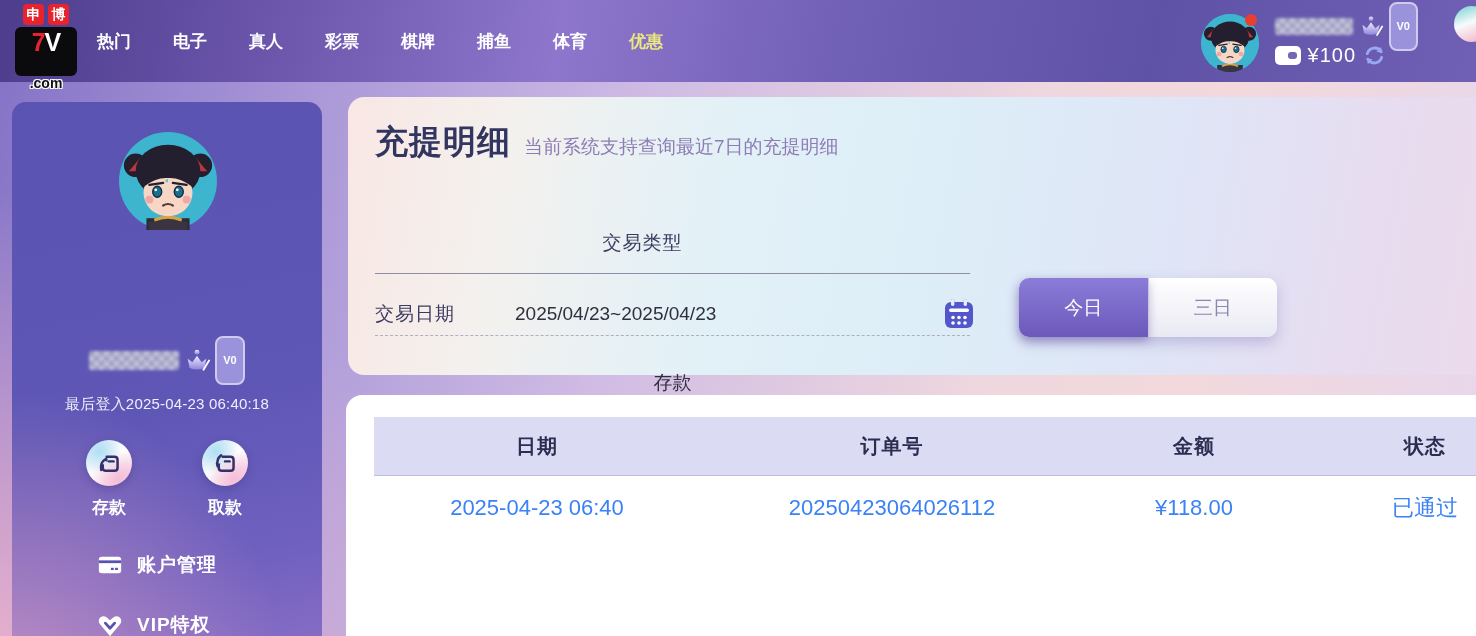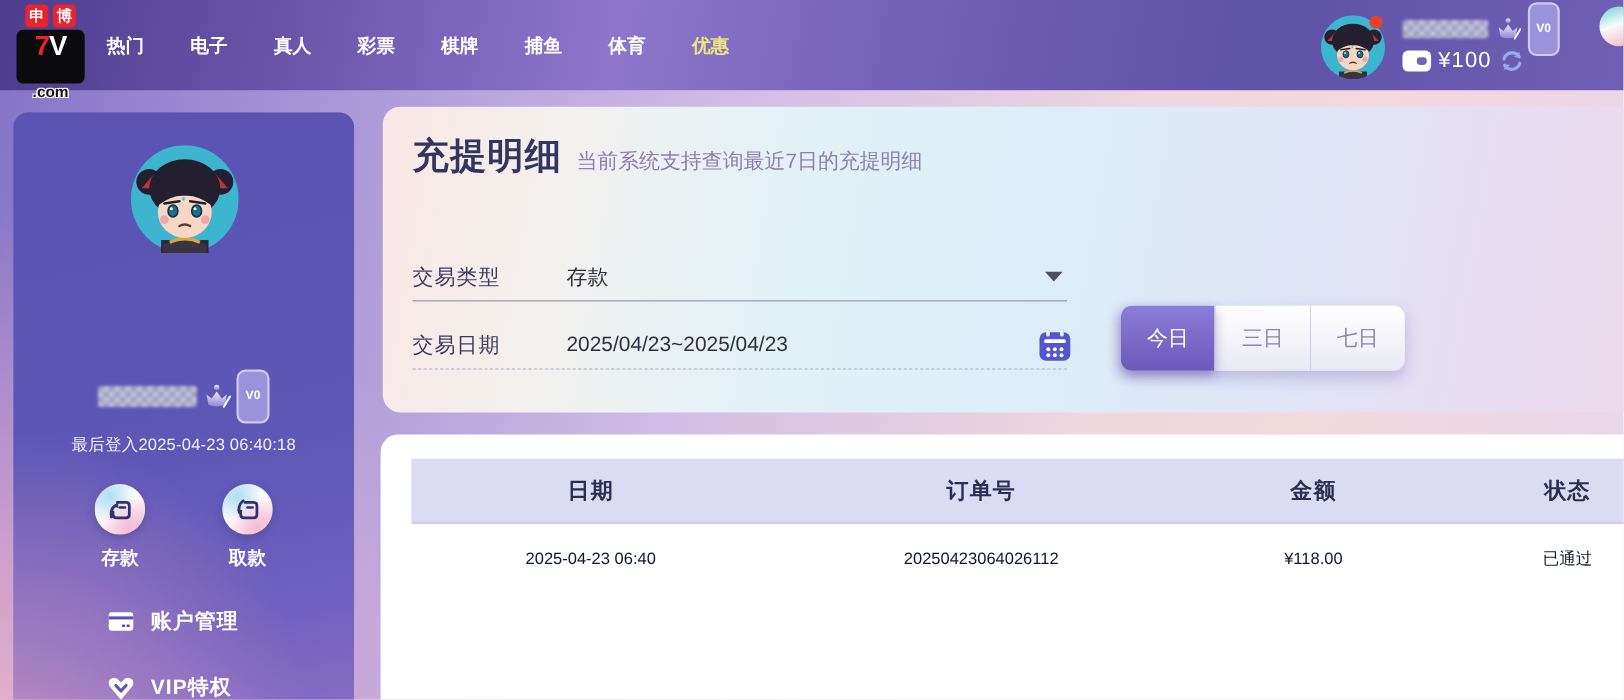--- a/index.html
+++ b/index.html
@@ -86,21 +86,21 @@
 
   
   .filter-card{ position:absolute; left:348px; top:97px; width:1200px; height:278px;
     border-radius:16px;
     background:linear-gradient(100deg,#f9e7e4 0%,#f3f1ee 14%,#e3f1f7 30%,#ddeef8 48%,#dfe5f6 68%,#e7dcf0 84%,#edd9e9 100%);
   }
   .page-title-row{ position:absolute; left:27px; top:23px; display:flex; align-items:baseline; gap:13px;}
   .page-title{ font-size:33px; font-weight:bold; color:#32355f; letter-spacing:1px;}
   .page-subtitle{ font-size:19px; color:#8e7cb4; font-weight:500;}
   .filter-row-type{ position:absolute; left:27px; top:133px; width:595px; height:44px;
-    display:flex; align-items:center; border-bottom:1px solid #8f8da5;}
+    display:flex; align-items:center; border-bottom:1px solid #8f8da5;flex-direction:column;}
   .filter-row-date{ position:absolute; left:27px; top:195px; width:595px; height:44px;
     display:flex; align-items:center; border-bottom:1.5px dashed #b0aec0;}
   .filter-label{ width:140px; font-size:19px; color:#3b3b60; letter-spacing:1px; flex:0 0 140px;}
   .filter-value{ font-size:19px; color:#2f2f3f; flex:1; }
   .caret-down{ width:0; height:0; border-left:8px solid transparent; border-right:8px solid transparent;
     border-top:9px solid #4e4e5e; margin-right:4px; cursor:pointer;}
   .calendar-icon{ width:34px; height:34px; cursor:pointer; margin-right:-6px;}
   .range-group{ position:absolute; left:671px; top:181px; width:258px; height:59px;
     display:flex; border-radius:10px; background:linear-gradient(#ffffff,#e9e9f3);
     box-shadow:0 6px 14px rgba(110,90,170,.30); }
@@ -114,21 +114,21 @@
 
   
   .table-card{ position:absolute; left:346px; top:395px; width:1200px; height:300px;
     background:#ffffff; border-radius:16px 0 0 0; }
   .tbl-header{ margin:22px 0 0 28px; height:59px; background:#dbdbf4;
     border-bottom:1px solid #bebede; display:flex; align-items:center; }
   .tbl-row{ margin-left:28px; height:64px; display:flex; align-items:center; }
   .col{ text-align:center; }
   .col-0{ width:326px; } .col-1{ width:384px; } .col-2{ width:220px; } .col-3{ flex:1; }
   .tbl-header .col{ font-size:20px; font-weight:bold; color:#2d2d52; letter-spacing:1px;}
-  .tbl-row .col{ font-size:15px; color:#0f172a; }
+  .tbl-row .col{ font-size:22px; color:#3b82f6; }
 </style>
 </head>
 <body>
 
 <svg width="0" height="0" style="position:absolute">
   <defs>
     <linearGradient id="crownGrad" x1="0" y1="0" x2="0" y2="1">
       <stop offset="0" stop-color="#eceafb"></stop>
         <stop offset="1" stop-color="#8f85dd"></stop>
     </linearGradient>
@@ -304,21 +304,20 @@
         <circle cx="23" cy="20.5" r="1.8" fill="#fff"></circle>
       <circle cx="11" cy="26" r="1.8" fill="#fff"></circle>
         <circle cx="17" cy="26" r="1.8" fill="#fff"></circle>
         <circle cx="23" cy="26" r="1.8" fill="#fff"></circle>
     </svg>
   </div>
 
   <div class="range-group">
     <div class="range-btn active">今日</div>
     <div class="range-btn">三日</div>
-    <div class="range-btn">七日</div>
   </div>
 </div>
 
 <div class="table-card">
   <div class="tbl-header">
     <div class="col col-0">日期</div>
     <div class="col col-1">订单号</div>
     <div class="col col-2">金额</div>
     <div class="col col-3">状态</div>
   </div>

